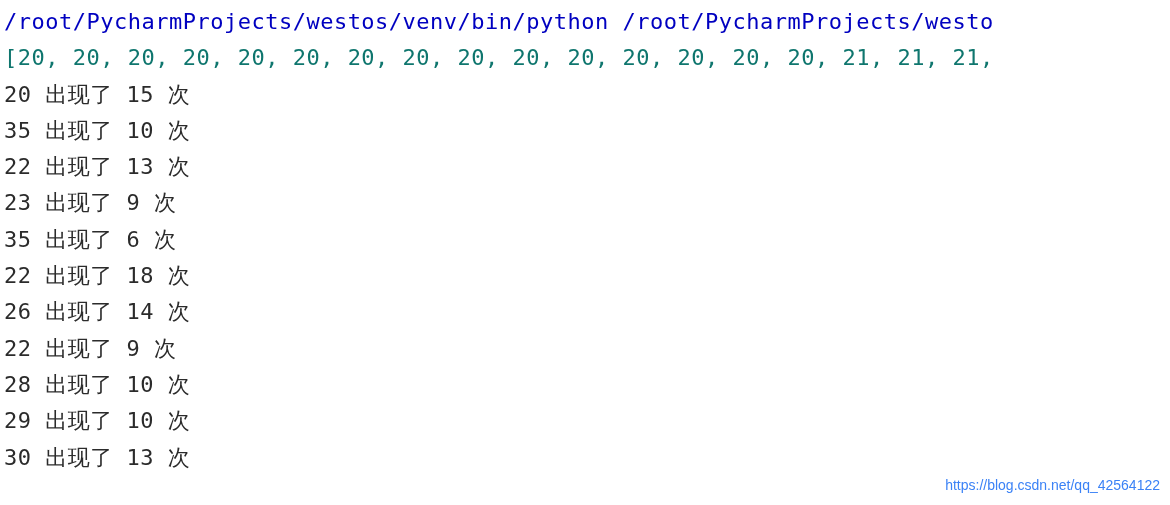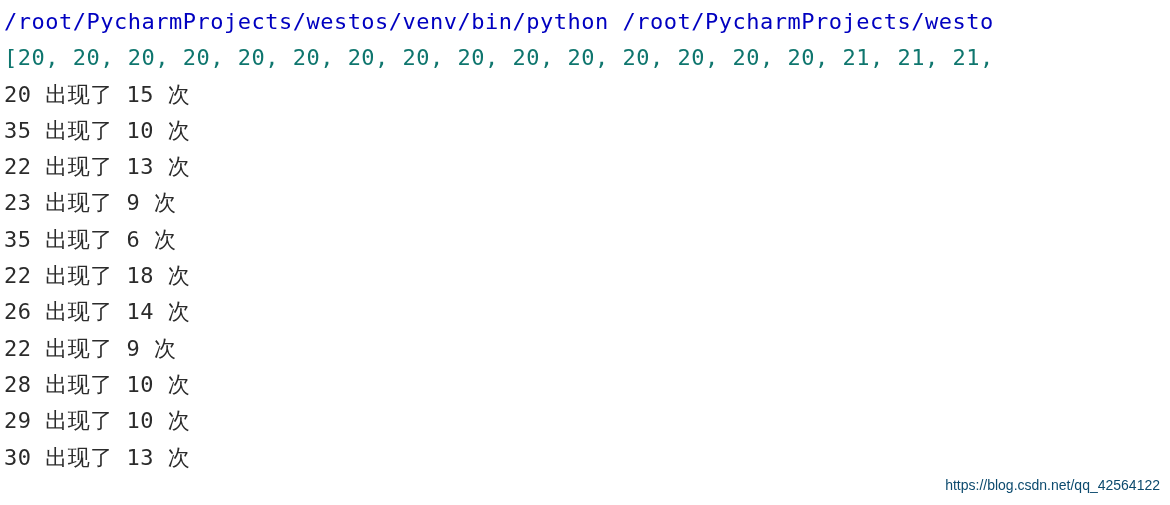--- a/index.html
+++ b/index.html
@@ -27,21 +27,21 @@
       color: #0000c0;
       font-weight: normal;
     }
     .count-line {
       color: #2b2b2b;
     }
     .watermark {
       position: absolute;
       bottom: 8px;
       right: 10px;
-      color: #0c4a6e;
+      color: #3b82f6;
       font-size: 14px;
       font-family: Arial, sans-serif;
       letter-spacing: 0;
     }
   </style>
 </head>
 <body>
 
 <div class="output-line path-line">/root/PycharmProjects/westos/venv/bin/python /root/PycharmProjects/westo</div>
 <div class="output-line">[20, 20, 20, 20, 20, 20, 20, 20, 20, 20, 20, 20, 20, 20, 20, 21, 21, 21,</div>

